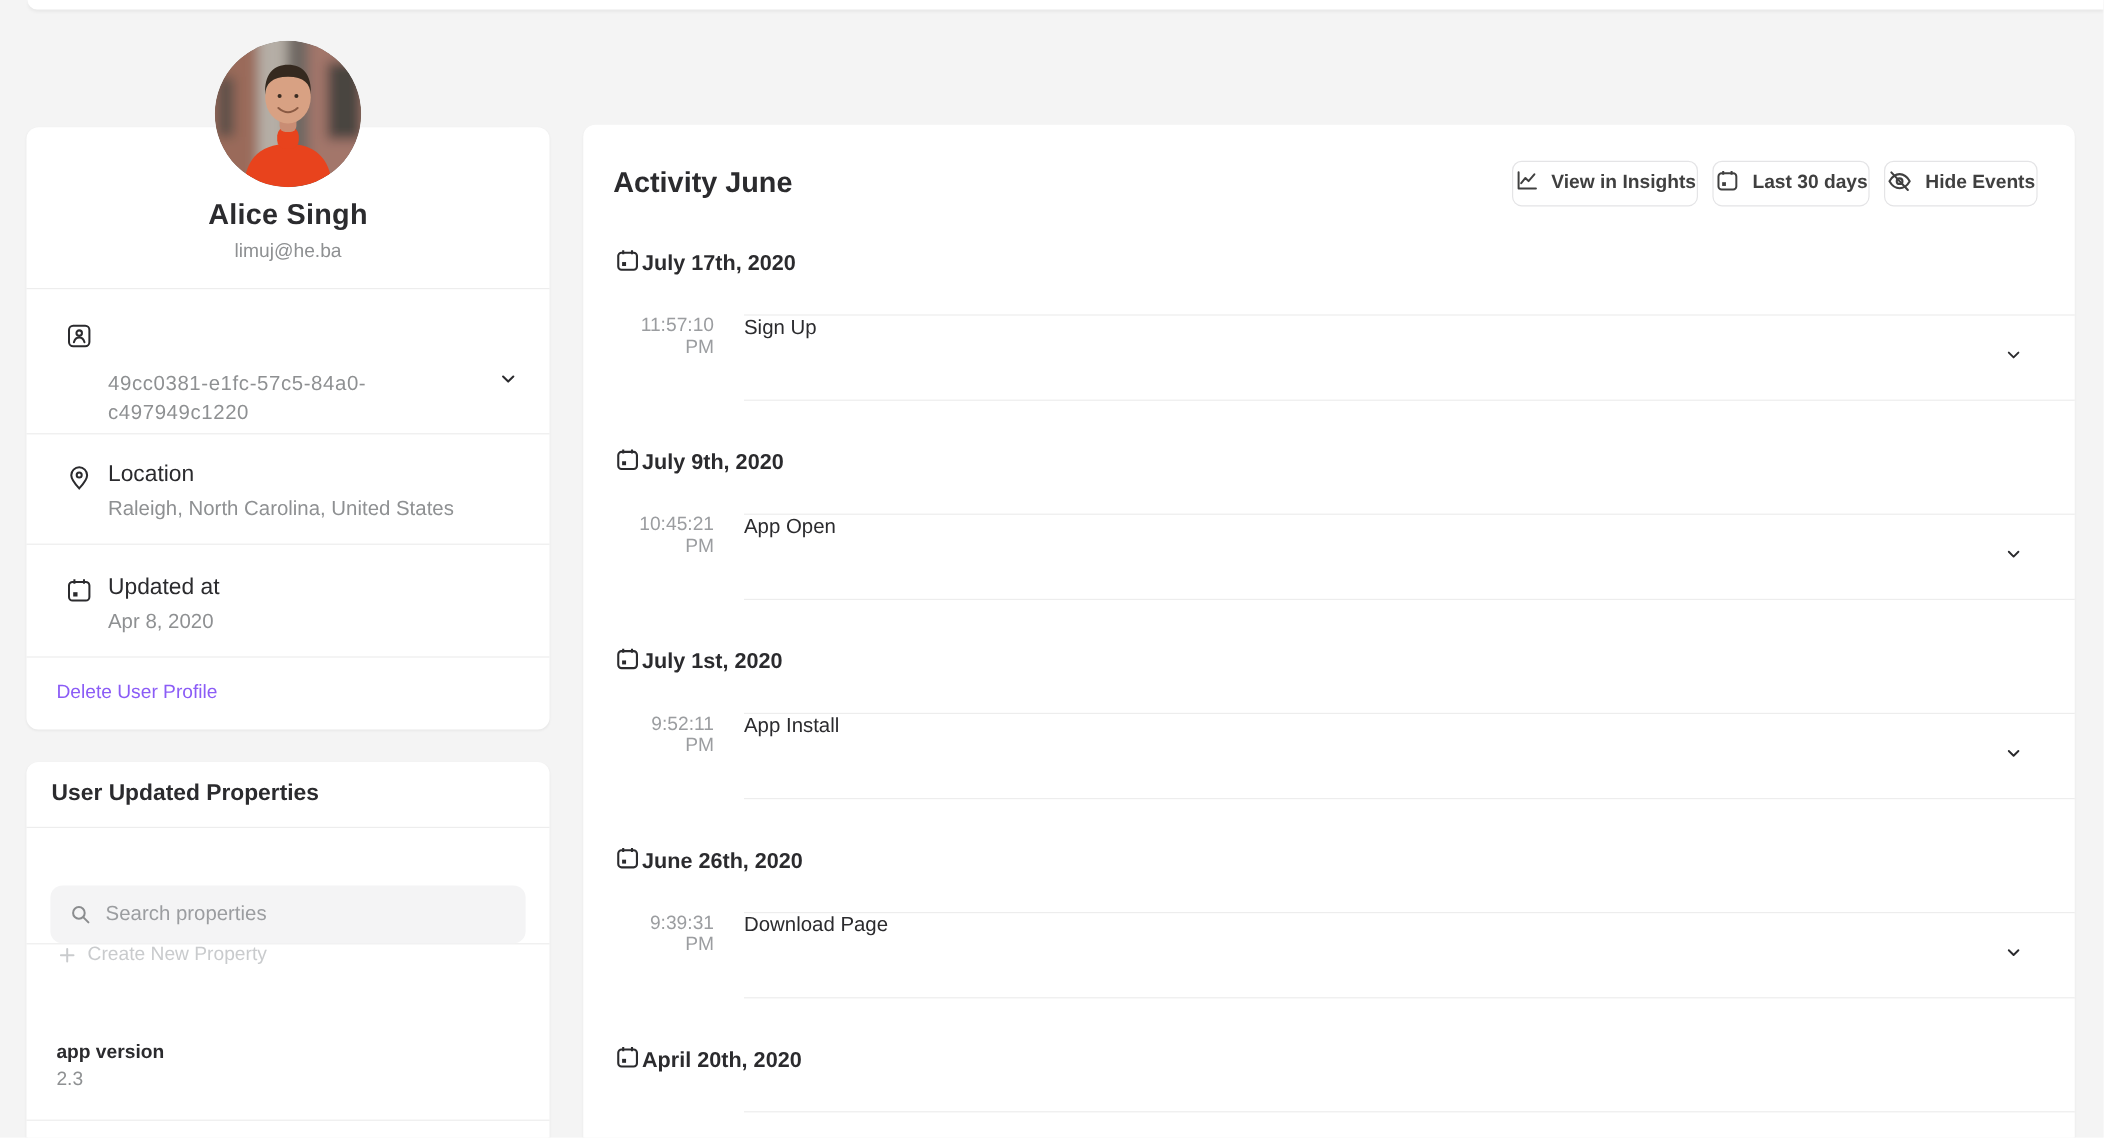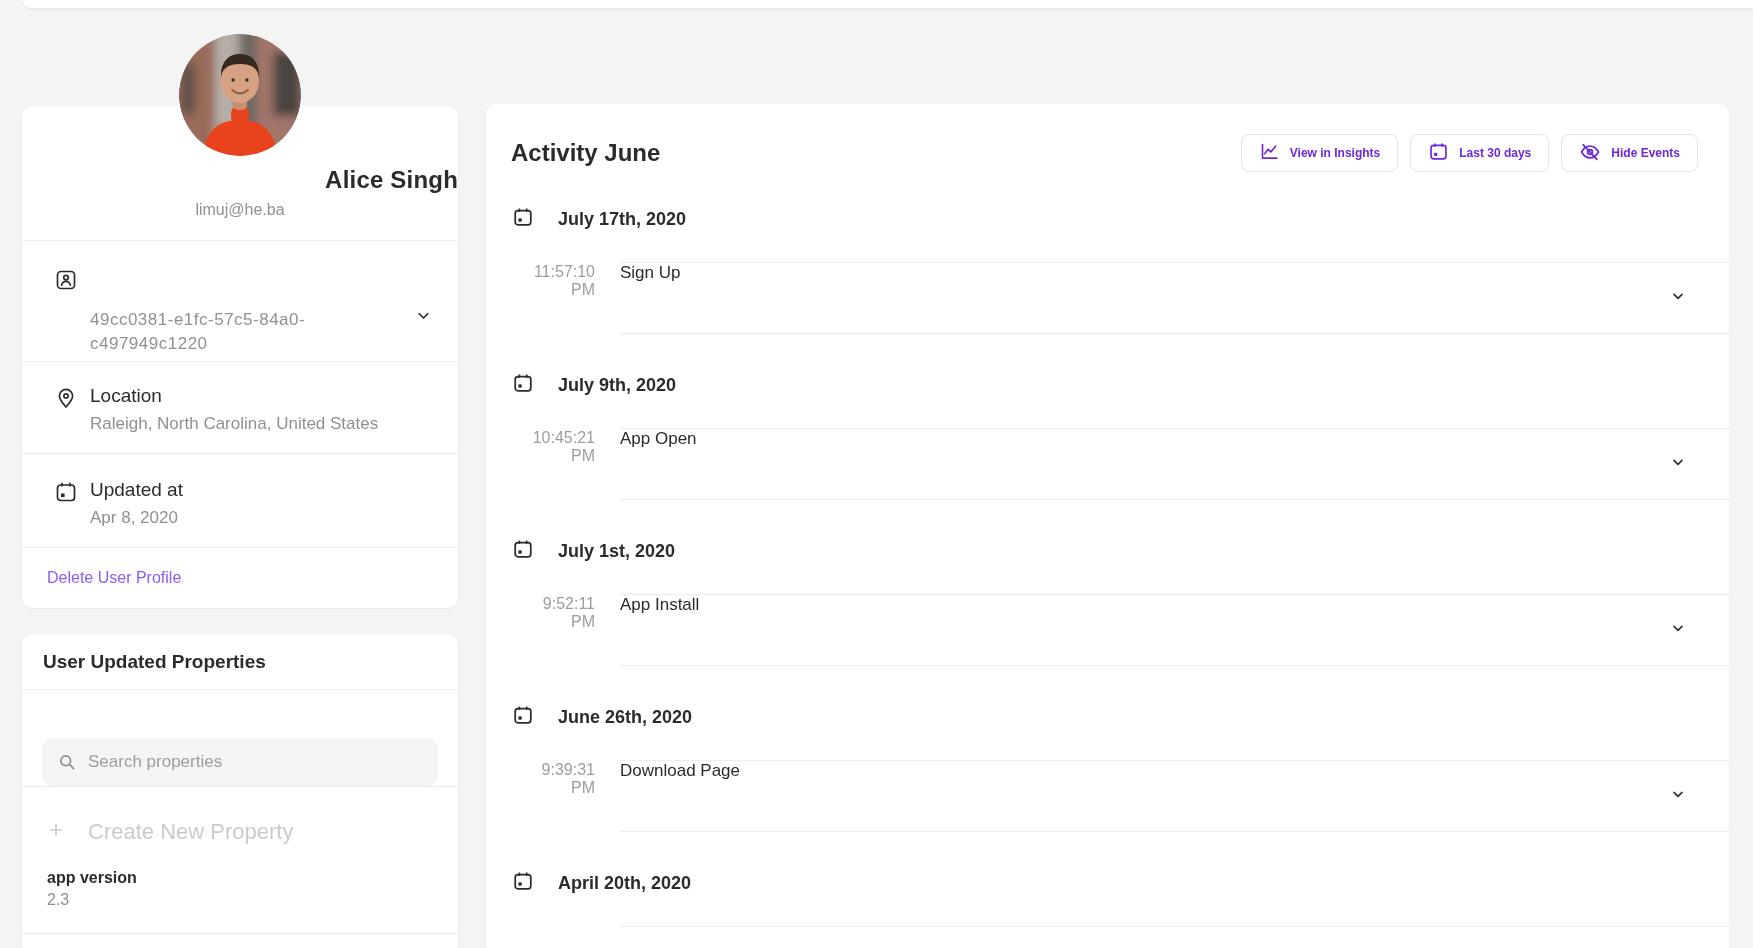--- a/index.html
+++ b/index.html
@@ -16,21 +16,21 @@
   }
   .card{background:#fff;border-radius:10px;box-shadow:0 1px 2px rgba(26,26,26,.05);}
 
   
   .profile-card{position:absolute;left:22px;top:106px;width:436px;}
   .sec{border-bottom:1px solid #ededed;box-sizing:border-box;}
   .head-sec{height:135px;position:relative;text-align:center;}
   .avatar{position:absolute;left:50%;top:-72px;transform:translateX(-50%);
     width:122px;height:122px;border-radius:50%;overflow:hidden;}
   .avatar svg{display:block;}
-  .p-name{padding-top:60px;font-size:24px;font-weight:700;letter-spacing:.2px;text-align:right;}
+  .p-name{padding-top:60px;font-size:24px;font-weight:700;letter-spacing:.2px;}
   .p-email{margin-top:7px;font-size:16px;color:#8e9092;}
 
   .field{position:relative;padding-left:68px;padding-right:40px;}
   .f-icon{position:absolute;left:32px;width:24px;height:24px;color:#2b2b2e;}
   .f-label{font-size:19px;font-weight:500;color:#2b2b2e;}
   .f-value{font-size:17px;color:#8e9092;line-height:24px;margin-top:5px;}
   .field-distinct{height:121px;padding-top:26px;}
   .field-distinct .f-icon{top:27px;}
   .field-distinct .f-value{width:290px;word-wrap:break-word;letter-spacing:.5px;margin-top:41px;}
   .field-location{height:92px;padding-top:23px;}
@@ -46,40 +46,40 @@
   .props-head{height:55px;display:flex;align-items:center;padding-left:21px;
     font-size:19px;font-weight:700;}
   .search-sec{height:97px;display:flex;align-items:flex-end;padding:0 20px;}
   .search-box{position:relative;flex:1;height:48px;}
   .search-box input{
     width:100%;height:100%;box-sizing:border-box;border:none;outline:none;
     background:#f4f4f5;border-radius:10px;padding:0 16px 0 46px;
     font-size:17px;color:#2b2b2e;font-family:inherit;}
   .search-box input::placeholder{color:#9b9da0;}
   .search-icon{position:absolute;left:15px;top:14px;color:#8a8c8e;}
-  .create-sec{height:58px;display:flex;align-items:flex-end;gap:23px;padding-left:25px;
-    color:#c9cbcd;font-size:22px;font-weight:500;border-bottom:none;cursor:pointer;}
+  .create-sec{height:58px;display:flex;align-items:flex-start;gap:8px;padding-left:25px;
+    color:#c9cbcd;font-size:16px;font-weight:500;border-bottom:none;cursor:pointer;}
   .prop-item{padding:24px 20px 24px 25px;border-bottom:1px solid #ededed;cursor:pointer;}
   .prop-name{font-size:16px;font-weight:700;color:#2b2b2e;}
   .prop-value{font-size:16px;color:#8e9092;margin-top:4px;}
 
   
   .feed-card{position:absolute;left:486px;top:104px;width:1243px;height:940px;}
   .feed-header{display:flex;align-items:center;justify-content:space-between;
     padding:30px 31px 0 25px;}
   .feed-title{font-size:24px;font-weight:700;}
   .btn-row{display:flex;gap:12px;}
-  .btn{display:flex;align-items:center;gap:10px;height:38px;padding:0 17px;
+  .btn{display:flex;align-items:center;gap:10px;height:38px;padding:0 1px;
     border:1px solid #e4e4e6;border-radius:8px;background:#fff;cursor:pointer;
-    font-size:12px;font-weight:600;color:#6d28d9;font-family:inherit;}
+    font-size:16px;font-weight:600;color:#404040;font-family:inherit;}
   .btn svg{flex:0 0 auto;}
 
   .feed-body{margin-top:35px;}
   .feed-group{margin-bottom:39px;}
-  .date-header{display:flex;align-items:center;gap:24px;padding-left:26px;height:24px;
+  .date-header{display:flex;align-items:center;gap:1px;padding-left:26px;height:24px;
     margin-bottom:31px;font-size:18px;font-weight:700;color:#2b2b2e;}
   .date-header svg{color:#2b2b2e;}
   .event-row{position:relative;margin-left:134px;height:70px;
     border-top:1px solid #ededed;border-bottom:1px solid #ededed;
     display:flex;cursor:pointer;}
   .event-time{position:absolute;left:-105px;width:80px;text-align:right;
     font-size:16px;color:#9b9da0;}
   .event-name{font-size:17px;font-weight:500;color:#2b2b2e;}
   .row-chevron{position:absolute;right:43px;top:50%;transform:translateY(-50%);color:#2b2b2e;}
 </style>

